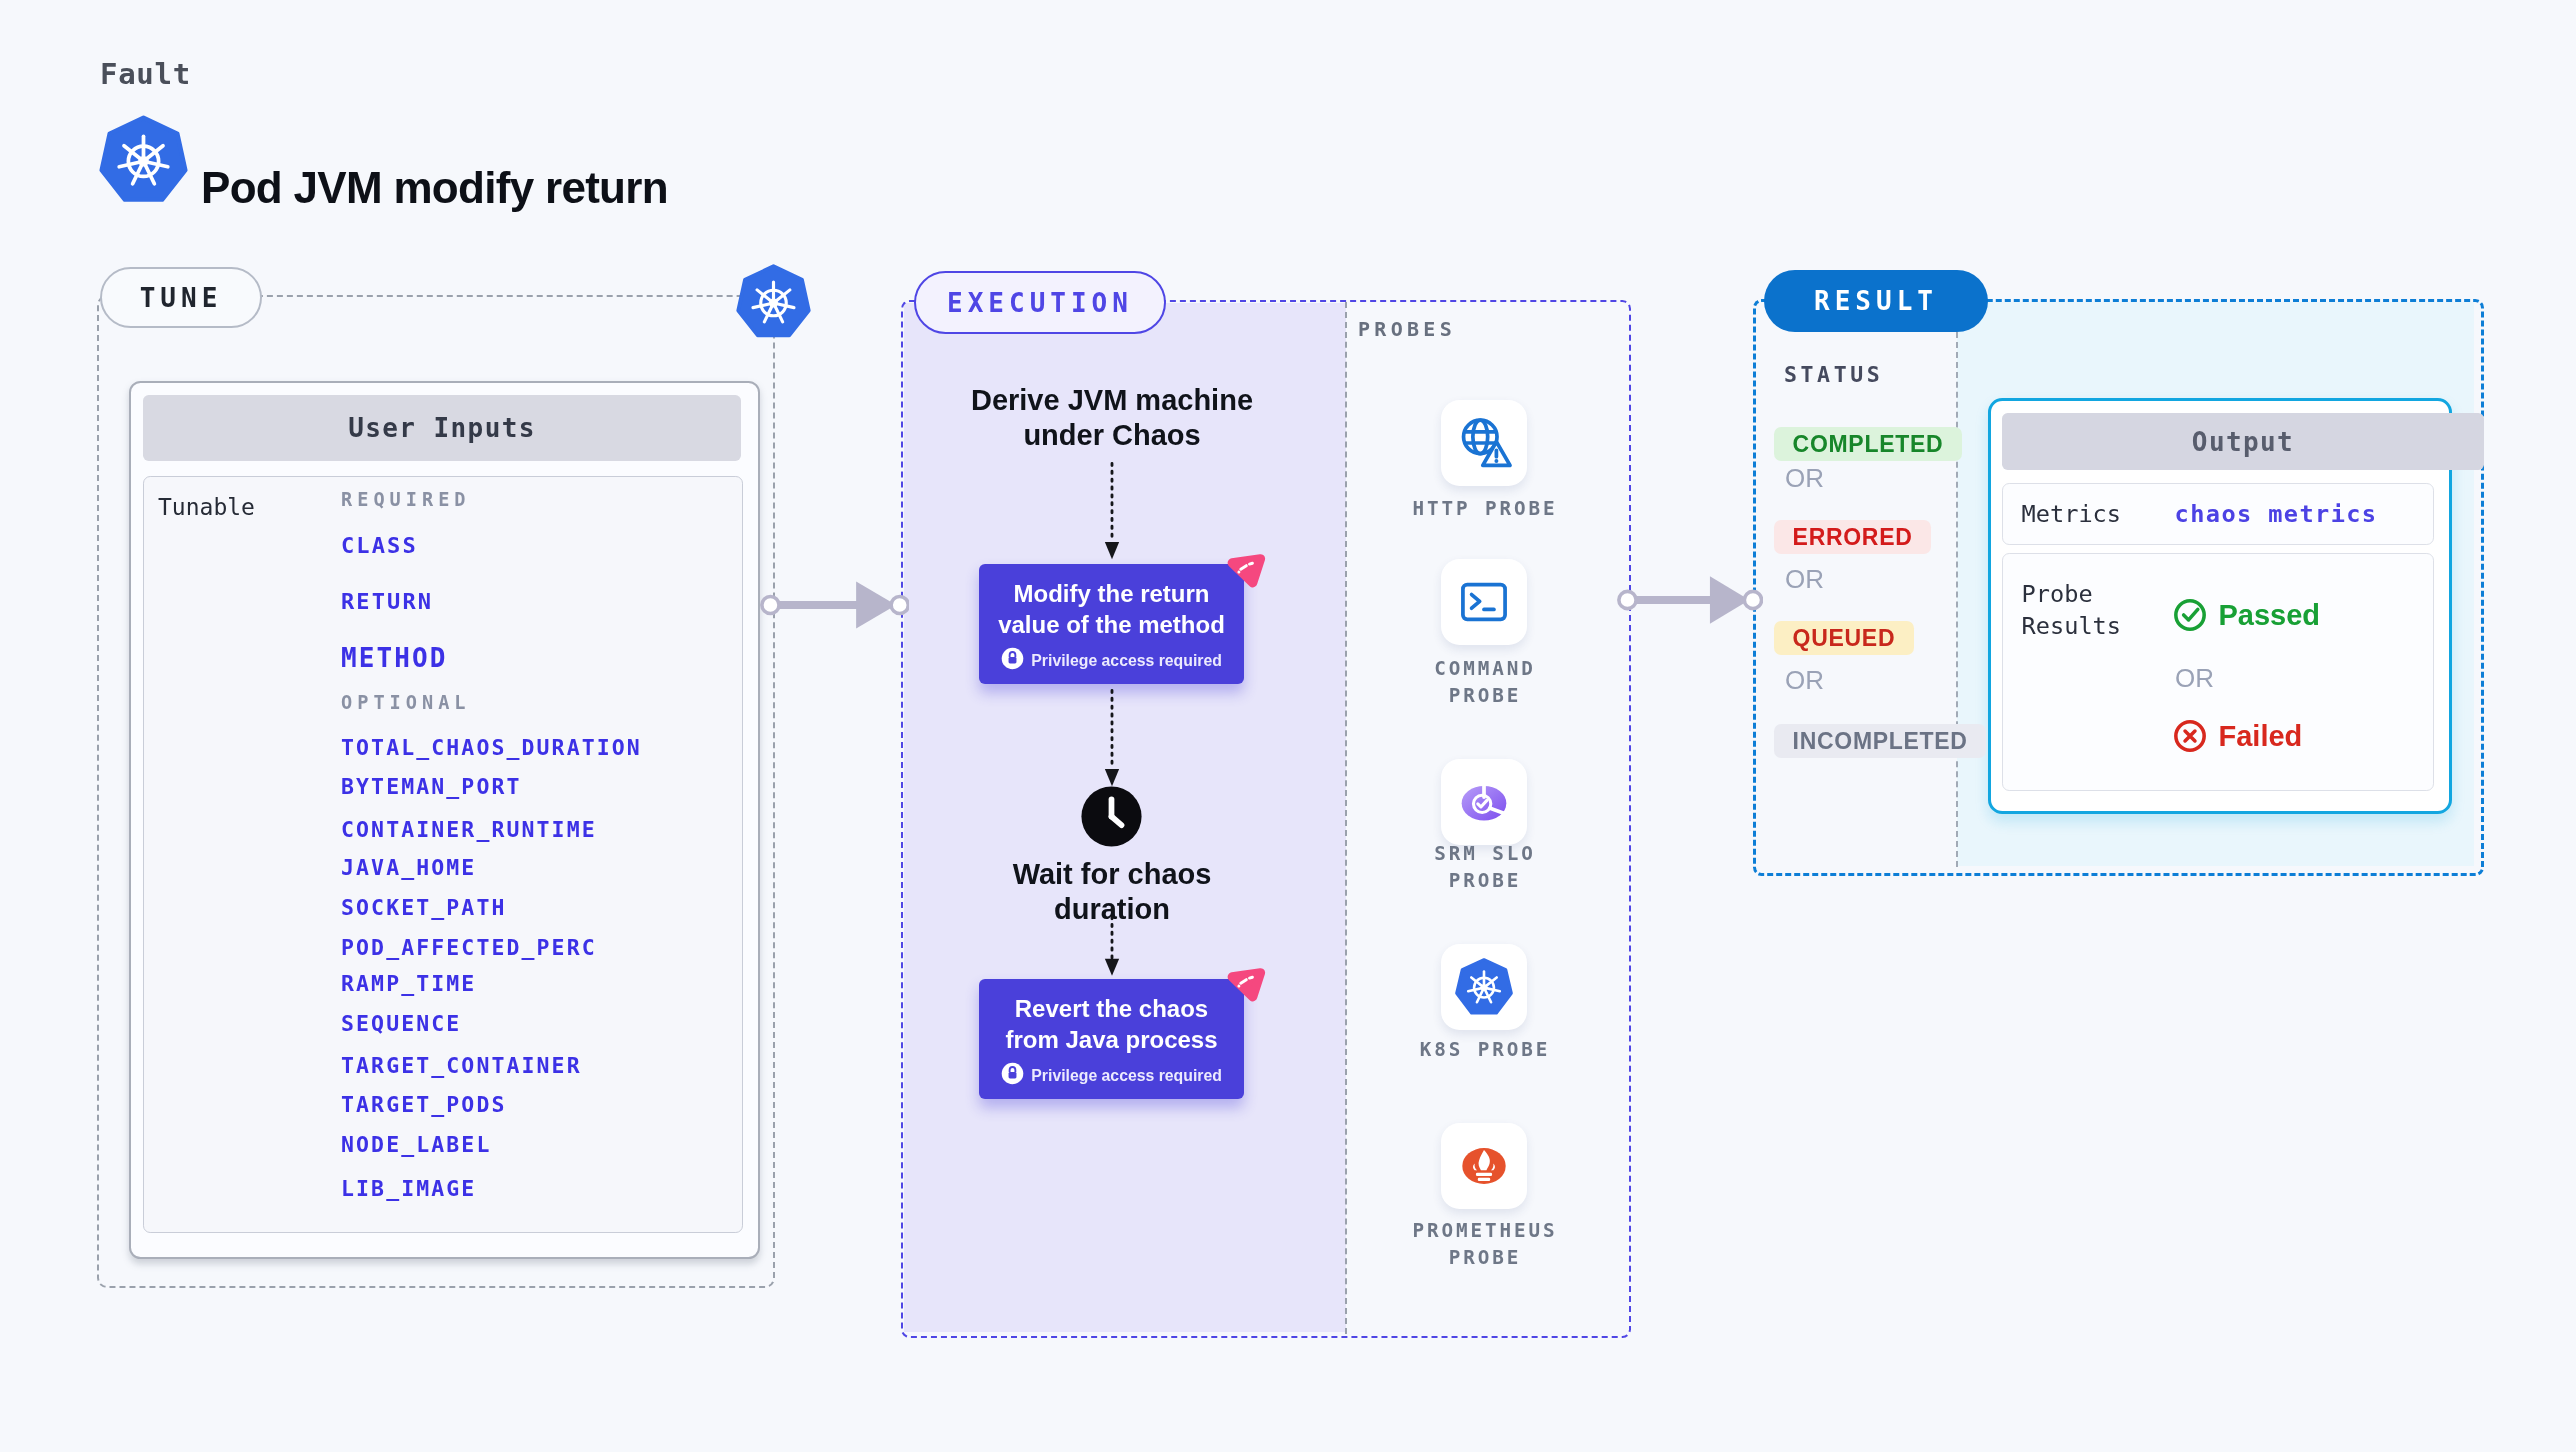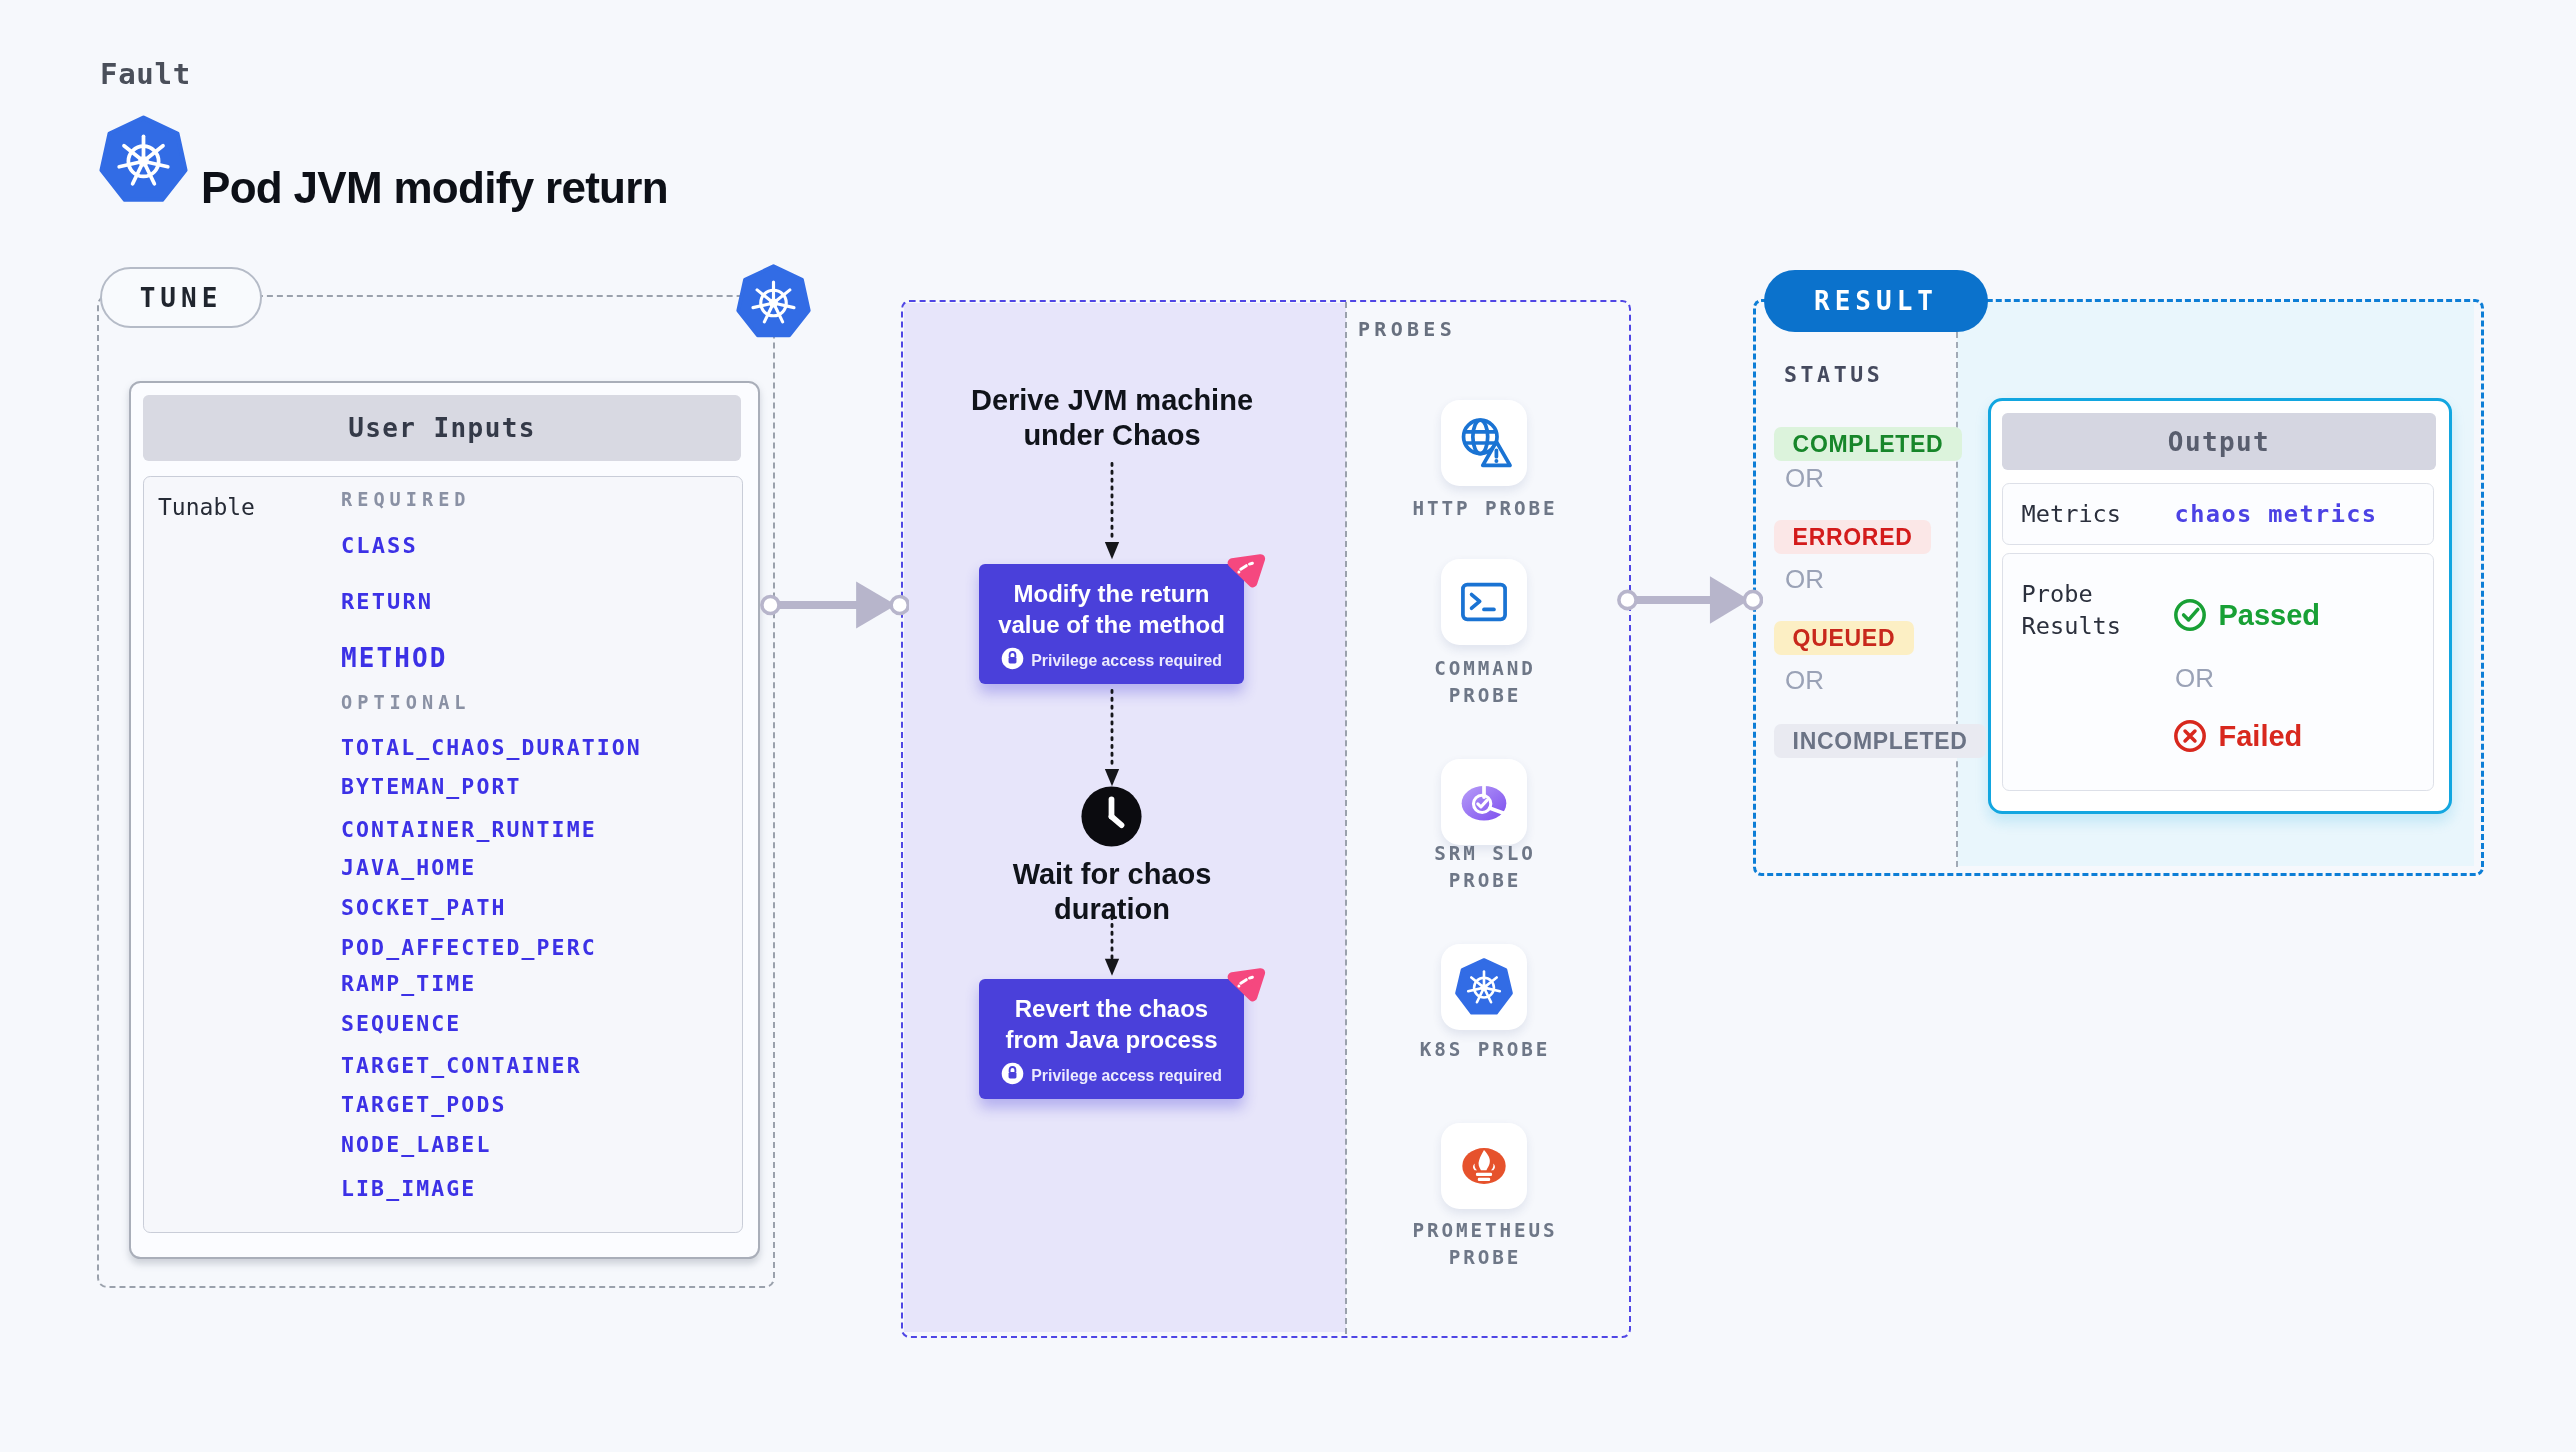--- a/index.html
+++ b/index.html
@@ -63,21 +63,21 @@
          font:700 23px "Liberation Sans",sans-serif;letter-spacing:0.7px;z-index:4;}
   .b-green{background:#dcf3dc;color:#17862a;}
   .b-red{background:#fbe7e7;color:#d31b1b;}
   .b-yellow{background:#fcefc4;color:#c8281c;}
   .b-gray{background:#e9eaf1;color:#6b7385;}
   .or{font:500 26px "Liberation Sans",sans-serif;color:#9aa2b6;z-index:4;}
   .or-status{left:1785px;}
 
   .output-box{left:1988px;top:398px;width:458px;height:410px;background:#ffffff;border:3.6px solid #12a6e0;
               border-radius:14.3px;box-shadow:0 7.2px 13px rgba(18,166,224,.18);z-index:3;}
-  .output-head{left:2002px;top:413px;width:434px;height:57px;background:#d5d6e1;border-radius:5.7px;
+  .output-head{left:2002px;top:413px;width:482px;height:57px;background:#d5d6e1;border-radius:5.7px;
                display:flex;align-items:center;justify-content:center;font:600 26px "DejaVu Sans Mono",monospace;
                color:#585d6d;letter-spacing:1.4px;z-index:4;}
   .row-metrics{left:2002px;top:483px;width:430px;height:60px;background:#fcfdff;border:1.4px solid #dde0e8;
                border-radius:7.2px;display:flex;align-items:center;z-index:4;}
   .row-metrics .lbl{margin-left:18.6px;width:153px;font:400 23.6px "DejaVu Sans Mono",monospace;color:#2b303d;}
   .row-metrics .val{font:700 23.6px "DejaVu Sans Mono",monospace;color:#4c42e4;letter-spacing:1.4px;}
   .row-probe{left:2002px;top:553px;width:430px;height:236px;background:#fcfdff;border:1.4px solid #dde0e8;
              border-radius:7.2px;z-index:4;}
   .row-probe .lbl{position:absolute;left:18.6px;top:24px;font:400 23.6px "DejaVu Sans Mono",monospace;color:#2b303d;line-height:32px;}
   .res-line{position:absolute;left:170px;display:flex;align-items:center;gap:11.5px;}
@@ -149,20 +149,21 @@
   <svg class="abs" style="left:759px;top:569px;z-index:5" width="150" height="72" viewBox="0 0 210 100">
     <line x1="22" y1="50" x2="140" y2="50" stroke="#b7b5cb" stroke-width="11"></line>
     <polygon points="136,17 136,83 192,50" fill="#b7b5cb"></polygon>
     <circle cx="16" cy="50" r="12" fill="#ffffff" stroke="#b7b5cb" stroke-width="5"></circle>
     <circle cx="197" cy="50" r="12" fill="#ffffff" stroke="#b7b5cb" stroke-width="5"></circle>
   </svg>
 
   <div class="abs fill-exec"></div>
   <div class="abs rect-exec"></div>
   <div class="abs div-exec"></div>
+  <div class="abs pill pill-exec">EXECUTION</div>
 
   <div class="abs flow-text pre" style="top:383px">Derive JVM machine
 under Chaos</div>
 
   <svg class="abs" style="left:1102px;top:462px;z-index:4" width="20" height="100" viewBox="0 0 28 140">
     <line x1="14" y1="2" x2="14" y2="112" stroke="#15161a" stroke-width="4" stroke-dasharray="3 8" stroke-linecap="round"></line>
     <polygon points="4,112 24,112 14,136" fill="#15161a"></polygon>
   </svg>
 
   <div class="abs action-box" style="top:564px">

